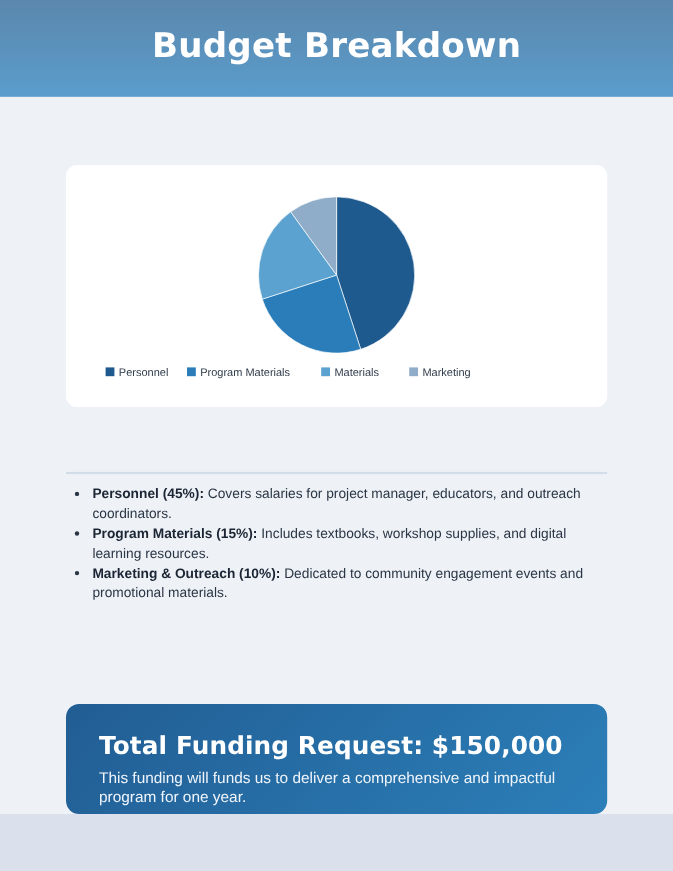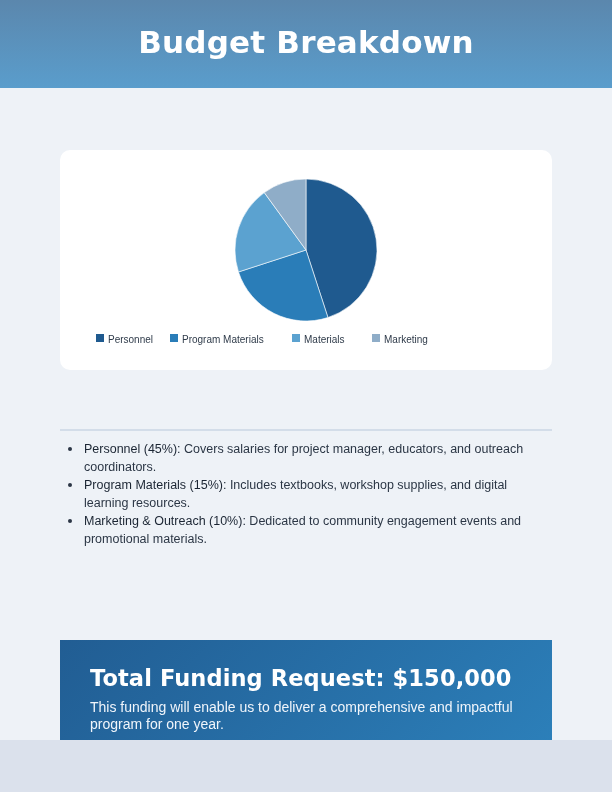--- a/index.html
+++ b/index.html
@@ -49,24 +49,24 @@
   }
   .alloc-list {
     position: absolute; left: 84px; top: 440px; width: 470px;
     list-style: none; font-size: 12.5px; color: #2b3645; line-height: 18px;
   }
   .alloc-list li { position: relative; }
   .alloc-list li::before {
     content: ""; position: absolute; left: -16px; top: 7px;
     width: 4px; height: 4px; border-radius: 50%; background: #2b3645;
   }
-  .alloc-list b { font-weight: normal; color: #1b2533; }
+  .alloc-list b { font-weight: bold; color: #1b2533; }
   .total-card {
     position: absolute; left: 60px; top: 640px; width: 492px; height: 100px;
-    border-radius: 0;
+    border-radius: 12px;
     background: linear-gradient(135deg, #215d93 0%, #2c7fb9 100%);
     color: #ffffff; padding: 24px 30px 0 30px;
   }
   .total-card h2 {
     font-family: "DejaVu Sans", sans-serif; font-weight: bold;
     font-size: 22.5px; line-height: 28px; letter-spacing: 0.1px;
   }
   .total-card p { font-size: 14px; line-height: 17px; margin-top: 7px; color: #f0f5fb; }
 </style>
 </head>
@@ -107,15 +107,15 @@
   <div class="rule"></div>
 
   <ul class="alloc-list">
     <li><b>Personnel (45%):</b><span> Covers salaries for project manager, educators, and outreach coordinators.</span></li>
     <li><b>Program Materials (15%):</b><span> Includes textbooks, workshop supplies, and digital learning resources.</span></li>
     <li><b>Marketing &amp; Outreach (10%):</b><span> Dedicated to community engagement events and promotional materials.</span></li>
   </ul>
 
   <div class="total-card">
     <h2>Total Funding Request: $150,000</h2>
-    <p>This funding will enable us to deliver a comprehensive and impactful program for one year.</p>
+    <p>This funding will funds us to deliver a comprehensive and impactful program for one year.</p>
   </div>
 </div>
 
 </body></html>

